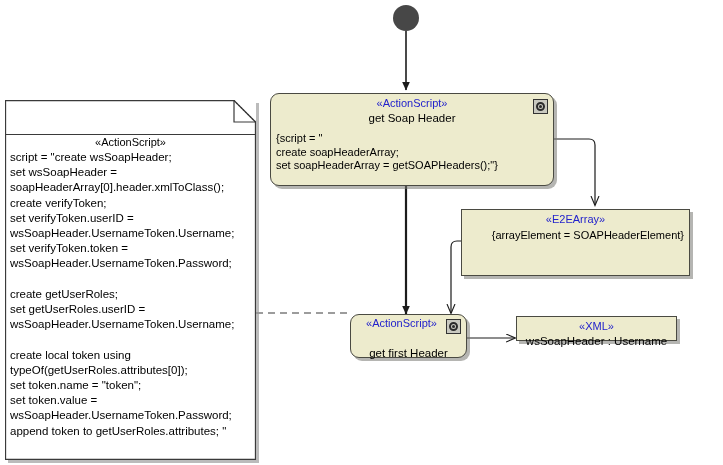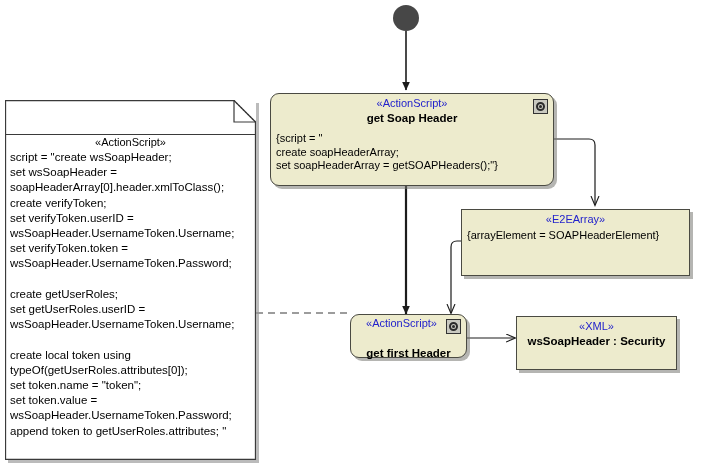--- a/index.html
+++ b/index.html
@@ -26,21 +26,21 @@
   .stereo{
     color:#2222CC;
     font-size:11px;
     text-align:center;
     line-height:13px;
     margin-top:3px;
   }
   .nodename{
     color:#000;
     font-size:11.5px;
-    font-weight:bold;
+    font-weight:normal;
     text-align:center;
     line-height:14px;
     margin-top:1px;
   }
   .nodebody{
     font-size:11px;
     color:#000;
     line-height:13.5px;
     padding:2px 5px 3px 5px;
     white-space:pre-line;
@@ -155,30 +155,30 @@
 create soapHeaderArray;
 set soapHeaderArray = getSOAPHeaders();"}</div>
     <div class="scripticon" style="right:5px;top:5px;">
       <div class="ring"></div>
       <div class="dot"></div>
     </div>
   </div>
 
   <div class="node sharp" style="left:461px;top:209px;width:229px;height:67px;">
     <div class="stereo">«E2EArray»</div>
-    <div class="nodebody" style="text-align:left;margin-top:1px;">{arrayElement = SOAPHeaderElement}</div>
+    <div class="nodebody" style="text-align:right;margin-top:1px;">{arrayElement = SOAPHeaderElement}</div>
   </div>
 
   <div class="node rounded" style="left:350px;top:314px;width:117px;height:44px;">
     <div class="stereo" style="margin-top:2px;padding-right:14px;">«ActionScript»</div>
     <div class="nodename" style="margin-top:16px;">get first Header</div>
     <div class="scripticon" style="right:5px;top:4px;">
       <div class="ring"></div>
       <div class="dot"></div>
     </div>
   </div>
 
-  <div class="node sharp" style="left:516px;top:316px;width:161px;height:54px;">
+  <div class="node sharp" style="left:516px;top:316px;width:161px;height:25px;">
     <div class="stereo">«XML»</div>
-    <div class="nodename">wsSoapHeader : Security</div>
+    <div class="nodename">wsSoapHeader : Username</div>
   </div>
 
 </div>
 
 </body></html>

